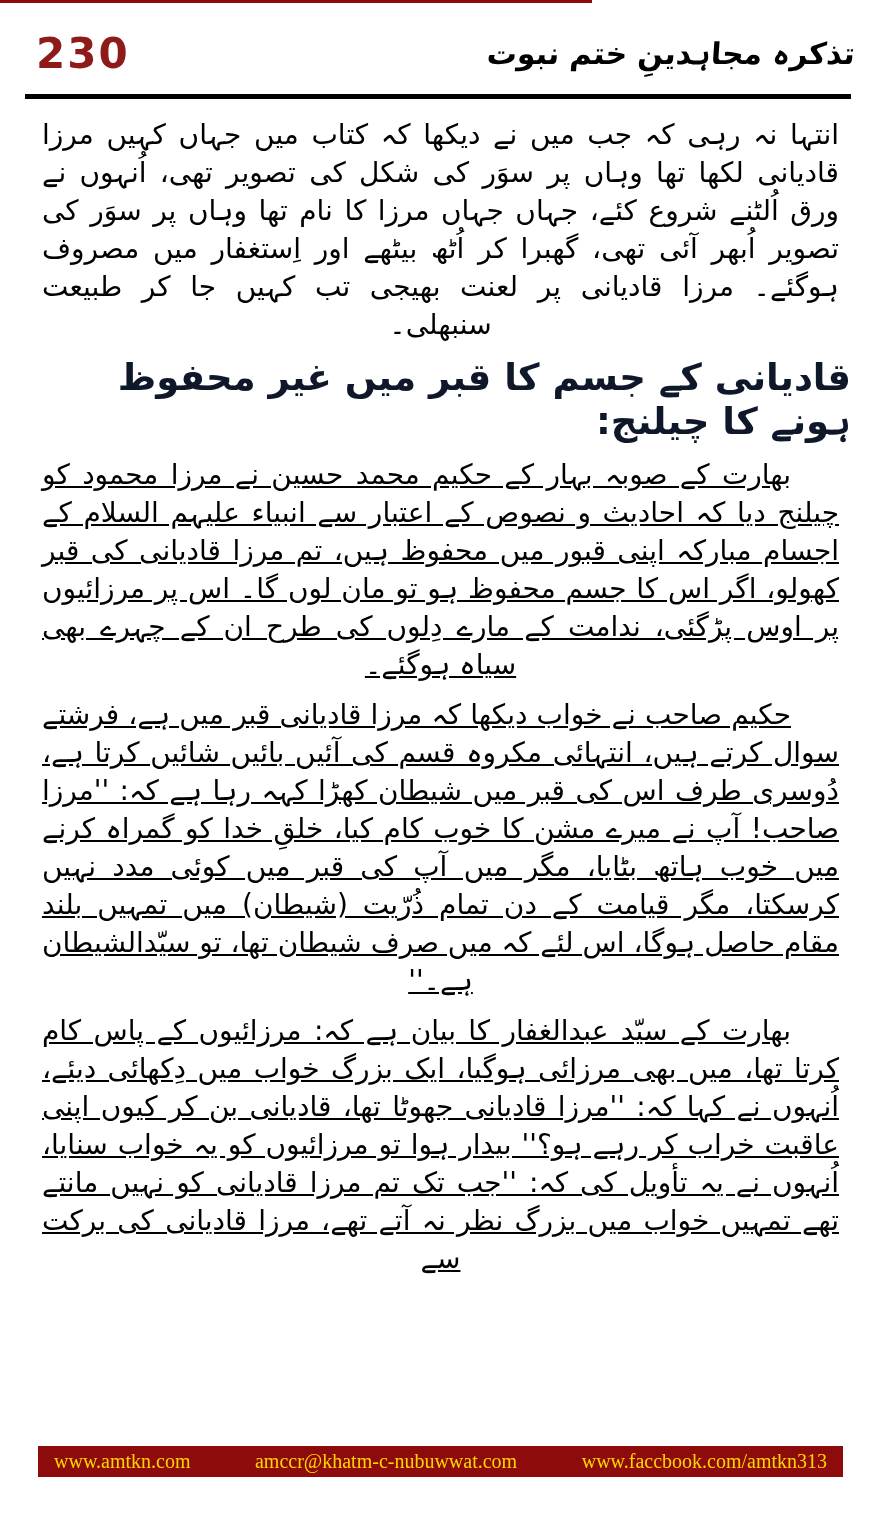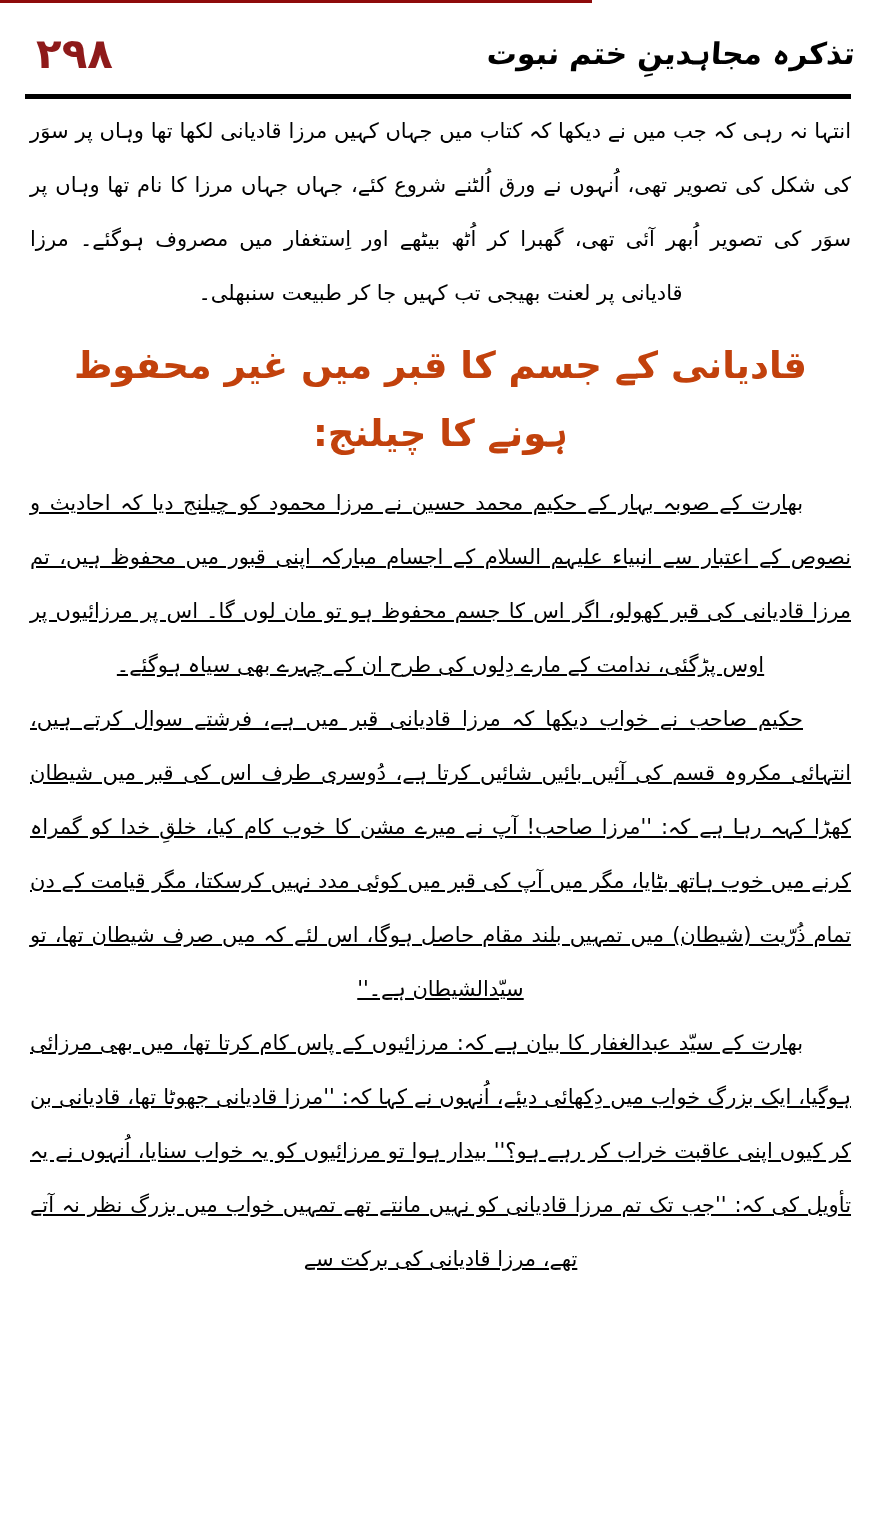--- a/index.html
+++ b/index.html
@@ -56,34 +56,33 @@
   }
   .content {
     position: absolute;
     top: 104px;
     left: 30px;
     width: 821px;
     direction: rtl;
     color: #000000;
   }
   .para {
-    margin: 0;
-    font-size: 21px;
-    line-height: 54px;
+    margin: 12px;
+    font-size: 28px;
+    line-height: 38px;
     text-align: justify;
     text-align-last: center;
   }
   .para.indent { text-indent: 48px; text-decoration: underline; }
   .heading {
     margin: 12px 0 8px 0;
     font-size: 37px;
-    line-height: 68px;
+    line-height: 44px;
     font-weight: bold;
-    text-align: center;
-    color: #c2410c;
+    color: #0f172a;
   }
   .footer-bar {
     position: absolute;
     top: 1446px;
     left: 38px;
     right: 38px;
     height: 31px;
     box-sizing: border-box;
     background: #8e0b0b;
     color: #ffd700;
@@ -98,28 +97,33 @@
   }
 </style>
 </head>
 <body>
 
 <div class="page">
 
   <div class="top-line"></div>
 
   <div class="header">
-    <div class="page-number">۲۹۸</div>
+    <div class="page-number">230</div>
     <div class="header-title">تذکرہ مجاہدینِ ختم نبوت</div>
   </div>
 
   <div class="header-rule"></div>
 
   <div class="content">
     <p class="para">انتہا نہ رہی کہ جب میں نے دیکھا کہ کتاب میں جہاں کہیں مرزا قادیانی لکھا تھا وہاں پر سوَر کی شکل کی تصویر تھی، اُنہوں نے ورق اُلٹنے شروع کئے، جہاں جہاں مرزا کا نام تھا وہاں پر سوَر کی تصویر اُبھر آئی تھی، گھبرا کر اُٹھ بیٹھے اور اِستغفار میں مصروف ہوگئے۔ مرزا قادیانی پر لعنت بھیجی تب کہیں جا کر طبیعت سنبھلی۔</p>
     <h2 class="heading">قادیانی کے جسم کا قبر میں غیر محفوظ ہونے کا چیلنج:</h2>
     <p class="para indent">بھارت کے صوبہ بہار کے حکیم محمد حسین نے مرزا محمود کو چیلنج دیا کہ احادیث و نصوص کے اعتبار سے انبیاء علیہم السلام کے اجسام مبارکہ اپنی قبور میں محفوظ ہیں، تم مرزا قادیانی کی قبر کھولو، اگر اس کا جسم محفوظ ہو تو مان لوں گا۔ اس پر مرزائیوں پر اوس پڑگئی، ندامت کے مارے دِلوں کی طرح ان کے چہرے بھی سیاہ ہوگئے۔</p>
     <p class="para indent">حکیم صاحب نے خواب دیکھا کہ مرزا قادیانی قبر میں ہے، فرشتے سوال کرتے ہیں، انتہائی مکروہ قسم کی آئیں بائیں شائیں کرتا ہے، دُوسری طرف اس کی قبر میں شیطان کھڑا کہہ رہا ہے کہ: ''مرزا صاحب! آپ نے میرے مشن کا خوب کام کیا، خلقِ خدا کو گمراہ کرنے میں خوب ہاتھ بٹایا، مگر میں آپ کی قبر میں کوئی مدد نہیں کرسکتا، مگر قیامت کے دن تمام ذُرّیت (شیطان) میں تمہیں بلند مقام حاصل ہوگا، اس لئے کہ میں صرف شیطان تھا، تو سیّدالشیطان ہے۔''</p>
     <p class="para indent">بھارت کے سیّد عبدالغفار کا بیان ہے کہ: مرزائیوں کے پاس کام کرتا تھا، میں بھی مرزائی ہوگیا، ایک بزرگ خواب میں دِکھائی دیئے، اُنہوں نے کہا کہ: ''مرزا قادیانی جھوٹا تھا، قادیانی بن کر کیوں اپنی عاقبت خراب کر رہے ہو؟'' بیدار ہوا تو مرزائیوں کو یہ خواب سنایا، اُنہوں نے یہ تأویل کی کہ: ''جب تک تم مرزا قادیانی کو نہیں مانتے تھے تمہیں خواب میں بزرگ نظر نہ آتے تھے، مرزا قادیانی کی برکت سے</p>
   </div>
 
+  <div class="footer-bar">
+    <span>www.amtkn.com</span>
+    <span>amccr@khatm-c-nubuwwat.com</span>
+    <span>www.faccbook.com/amtkn313</span>
+  </div>
 
 </div>
 
 </body></html>

